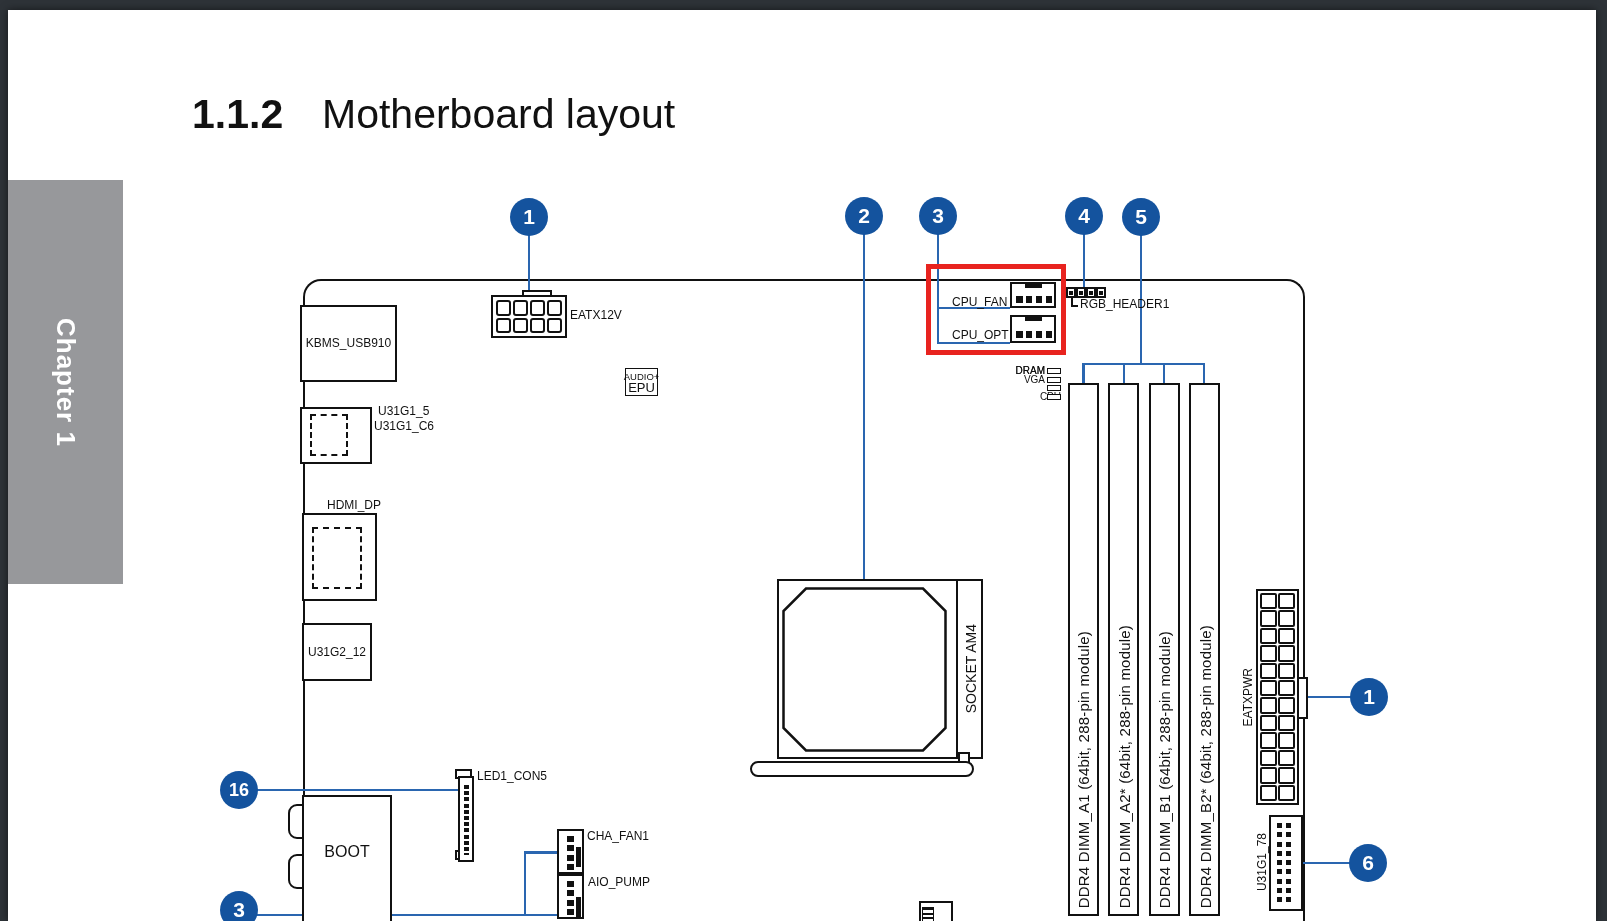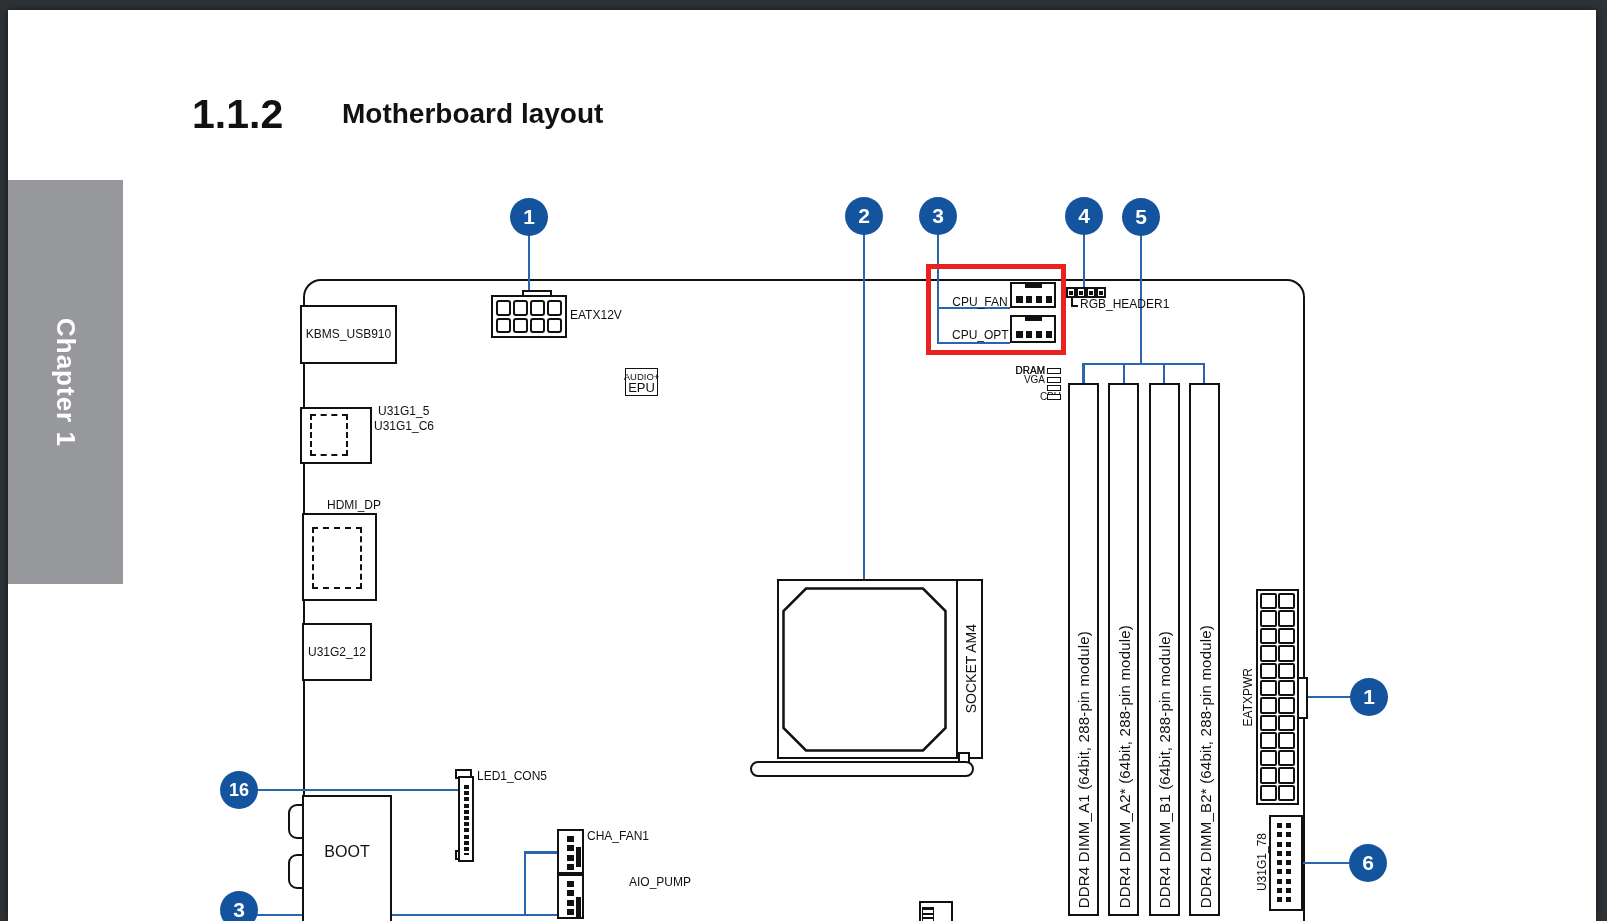--- a/index.html
+++ b/index.html
@@ -30,33 +30,33 @@
   .pwrcell { border:2px solid #111; border-radius:2px; background:#fff; }
   .atxcell { border:2px solid #111; border-radius:3px; background:#fff; }
   .rgbrow { position:absolute; display:flex; }
   .rgbcell { width:10px; height:11px; border:2px solid #111; display:flex; align-items:center; justify-content:center; background:#fff; }
   .rgbcell::after { content:""; width:4px; height:4px; background:#111; }
   .u78cell { width:5px; height:5px; background:#111; }
   .fanpins-v { position:absolute; width:7px; background:repeating-linear-gradient(180deg,#111 0 6px,transparent 6px 9.4px); }
   .fanpins-h { position:absolute; height:7px; background:repeating-linear-gradient(90deg,#111 0 6.5px,transparent 6.5px 9.9px); }
   .ledrect { position:absolute; width:14px; height:6px; border:1.5px solid #111; background:#fff; }
   .ledlbl { position:absolute; width:45px; text-align:right; font-size:10px; line-height:10px; }
-  .rightlbl { position:absolute; width:56px; text-align:center; font-size:12px; line-height:13px; }
+  .rightlbl { position:absolute; width:56px; text-align:left; font-size:12px; line-height:13px; }
 </style>
 </head>
 <body>
 
 <div class="page">
 
   <div class="abs vwrap" style="left:0; top:170px; width:115px; height:404px; background:#97989b;">
     <span class="vtext-down" style="color:#fff; font-weight:bold; font-size:26px; letter-spacing:1px;">Chapter 1</span>
   </div>
 
   <div class="abs" style="left:184px; top:82px; font-size:41px; line-height:44px; font-weight:bold;">1.1.2</div>
-  <div class="abs" style="left:334px; top:82px; font-size:28px; line-height:44px; font-weight:bold;">Motherboard layout</div>
+  <div class="abs" style="left:314px; top:82px; font-size:41px; line-height:44px; font-weight:normal;">Motherboard layout</div>
 
   <div class="abs" style="left:295px; top:269px; width:1002px; height:652px; border:2.5px solid #111;
               border-bottom:none; border-radius:18px 18px 0 0;"></div>
 
   <div class="line-v" style="left:519.75px; top:206px; height:82px;"></div>
   <div class="line-v" style="left:854.75px; top:206px; height:363px;"></div>
   <div class="line-v" style="left:928.75px; top:206px; height:128px;"></div>
   <div class="line-h" style="left:930px; top:296.5px; width:72px;"></div>
   <div class="line-h" style="left:930px; top:331.75px; width:72px;"></div>
   <div class="line-v" style="left:1074.75px; top:206px; height:72px;"></div>
@@ -66,21 +66,21 @@
   <div class="line-v" style="left:1114.75px; top:353px; height:27px;"></div>
   <div class="line-v" style="left:1154.75px; top:353px; height:27px;"></div>
   <div class="line-v" style="left:1194.5px; top:353px; height:27px;"></div>
   <div class="line-h" style="left:231px; top:778.75px; width:220px;"></div>
   <div class="line-h" style="left:231px; top:903.75px; width:319px;"></div>
   <div class="line-v" style="left:515.75px; top:841px; height:65px;"></div>
   <div class="line-h" style="left:517px; top:841px; width:33px;"></div>
   <div class="line-h" style="left:1297px; top:685.75px; width:64px;"></div>
   <div class="line-h" style="left:1295px; top:851.75px; width:65px;"></div>
 
-  <div class="box lbl-center" style="left:292px; top:295px; width:97px; height:59px;">
+  <div class="box lbl-center" style="left:292px; top:295px; width:97px; height:77px;">
     <span class="lbl" style="position:static;">KBMS_USB910</span>
   </div>
 
   <div class="abs" style="left:292px; top:397px; width:72px; height:57px; border:2.5px solid #111; background:#fff;">
     <div class="dashedbox" style="left:8px; top:5px; width:38px; height:42px;"></div>
   </div>
   <div class="lbl" style="left:370px; top:395px;">U31G1_5</div>
   <div class="lbl" style="left:366px; top:410px;">U31G1_C6</div>
 
   <div class="lbl" style="left:319px; top:489px;">HDMI_DP</div>
@@ -243,21 +243,21 @@
 
   <div class="box" style="left:549px; top:819px; width:27px; height:45px;">
     <div class="fanpins-v" style="left:8px; top:5px; height:34px;"></div>
     <div class="abs" style="left:17px; top:16px; width:5px; height:20px; background:#111;"></div>
   </div>
   <div class="lbl" style="left:579px; top:820px;">CHA_FAN1</div>
   <div class="box" style="left:549px; top:864px; width:27px; height:45px;">
     <div class="fanpins-v" style="left:8px; top:5px; height:34px;"></div>
     <div class="abs" style="left:17px; top:21px; width:5px; height:20px; background:#111;"></div>
   </div>
-  <div class="lbl" style="left:580px; top:866px;margin-left:41px;">AIO_PUMP</div>
+  <div class="lbl" style="left:580px; top:866px;">AIO_PUMP</div>
 
   <div class="box" style="left:911px; top:891px; width:34px; height:26px;">
     <div class="abs" style="left:1px; top:4px; width:12px; height:18px; border:1.5px solid #111;
                 background:repeating-linear-gradient(180deg,#111 0 2px,#fff 2px 4.6px);"></div>
   </div>
 
   <div class="callout" style="left:502px; top:188px;">1</div>
   <div class="callout" style="left:837px; top:187px;">2</div>
   <div class="callout" style="left:911px; top:187px;">3</div>
   <div class="callout" style="left:1057px; top:187px;">4</div>

